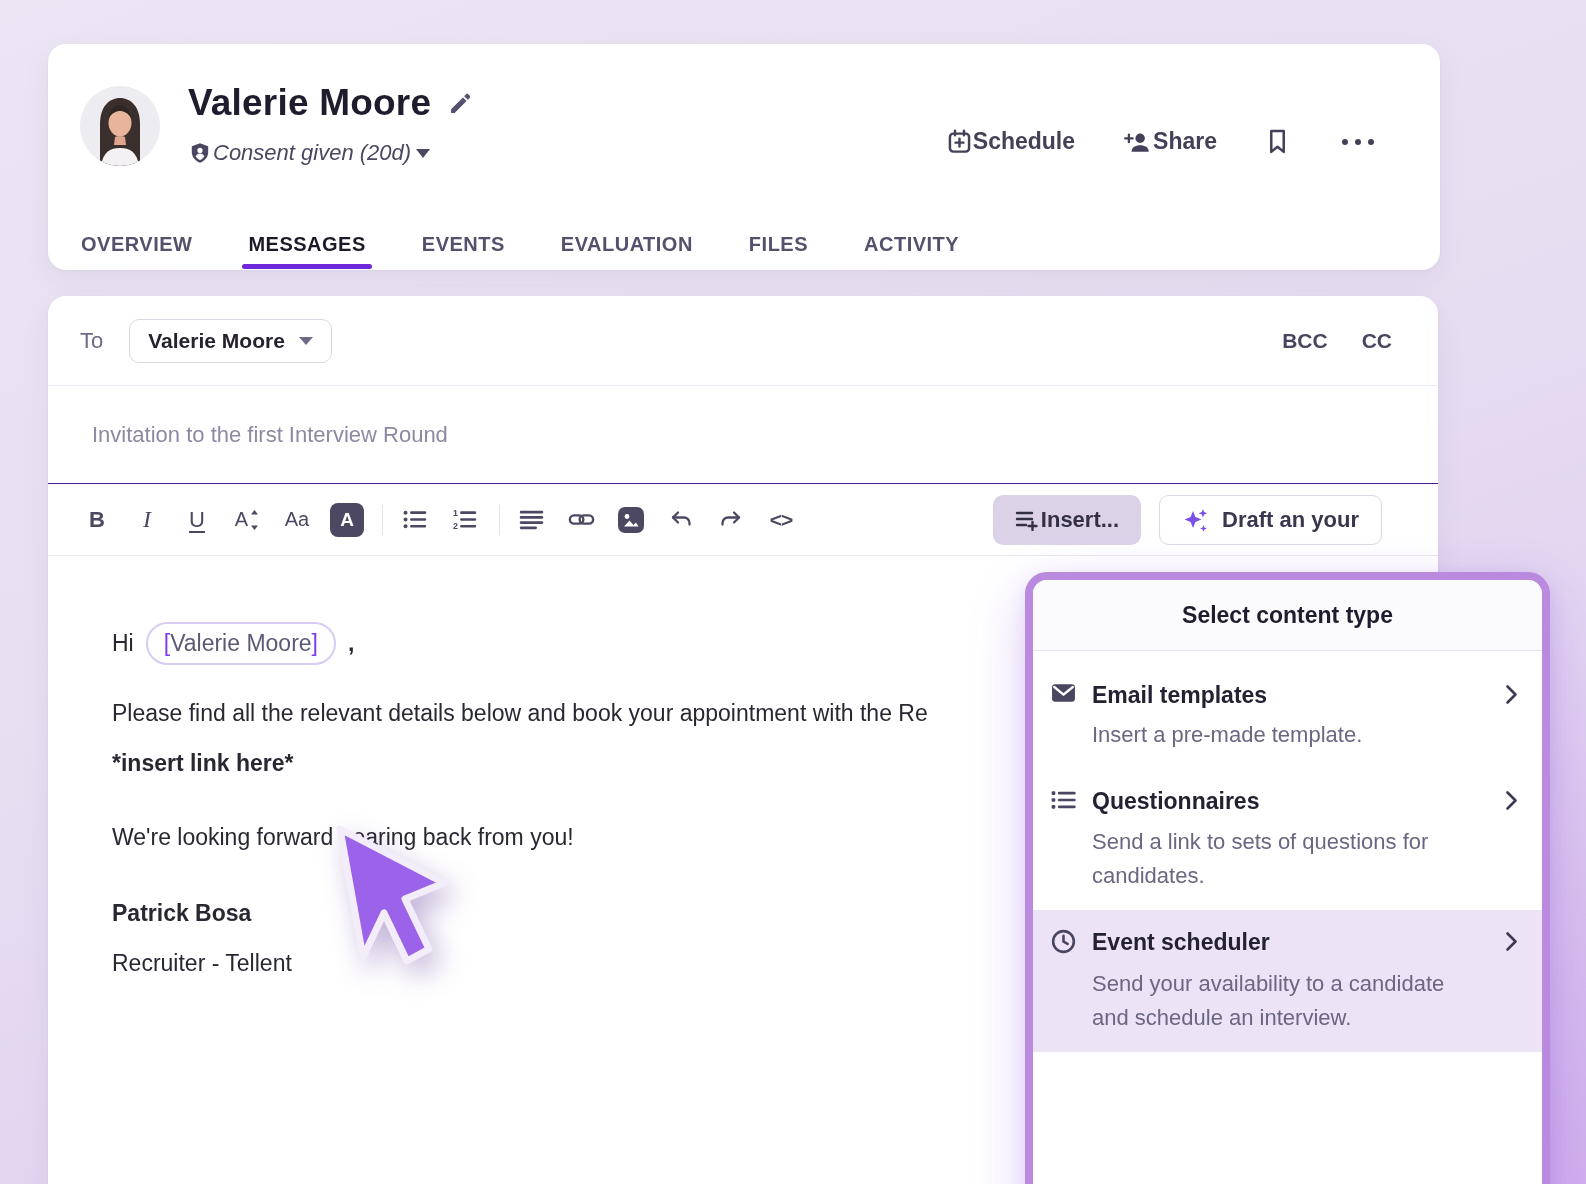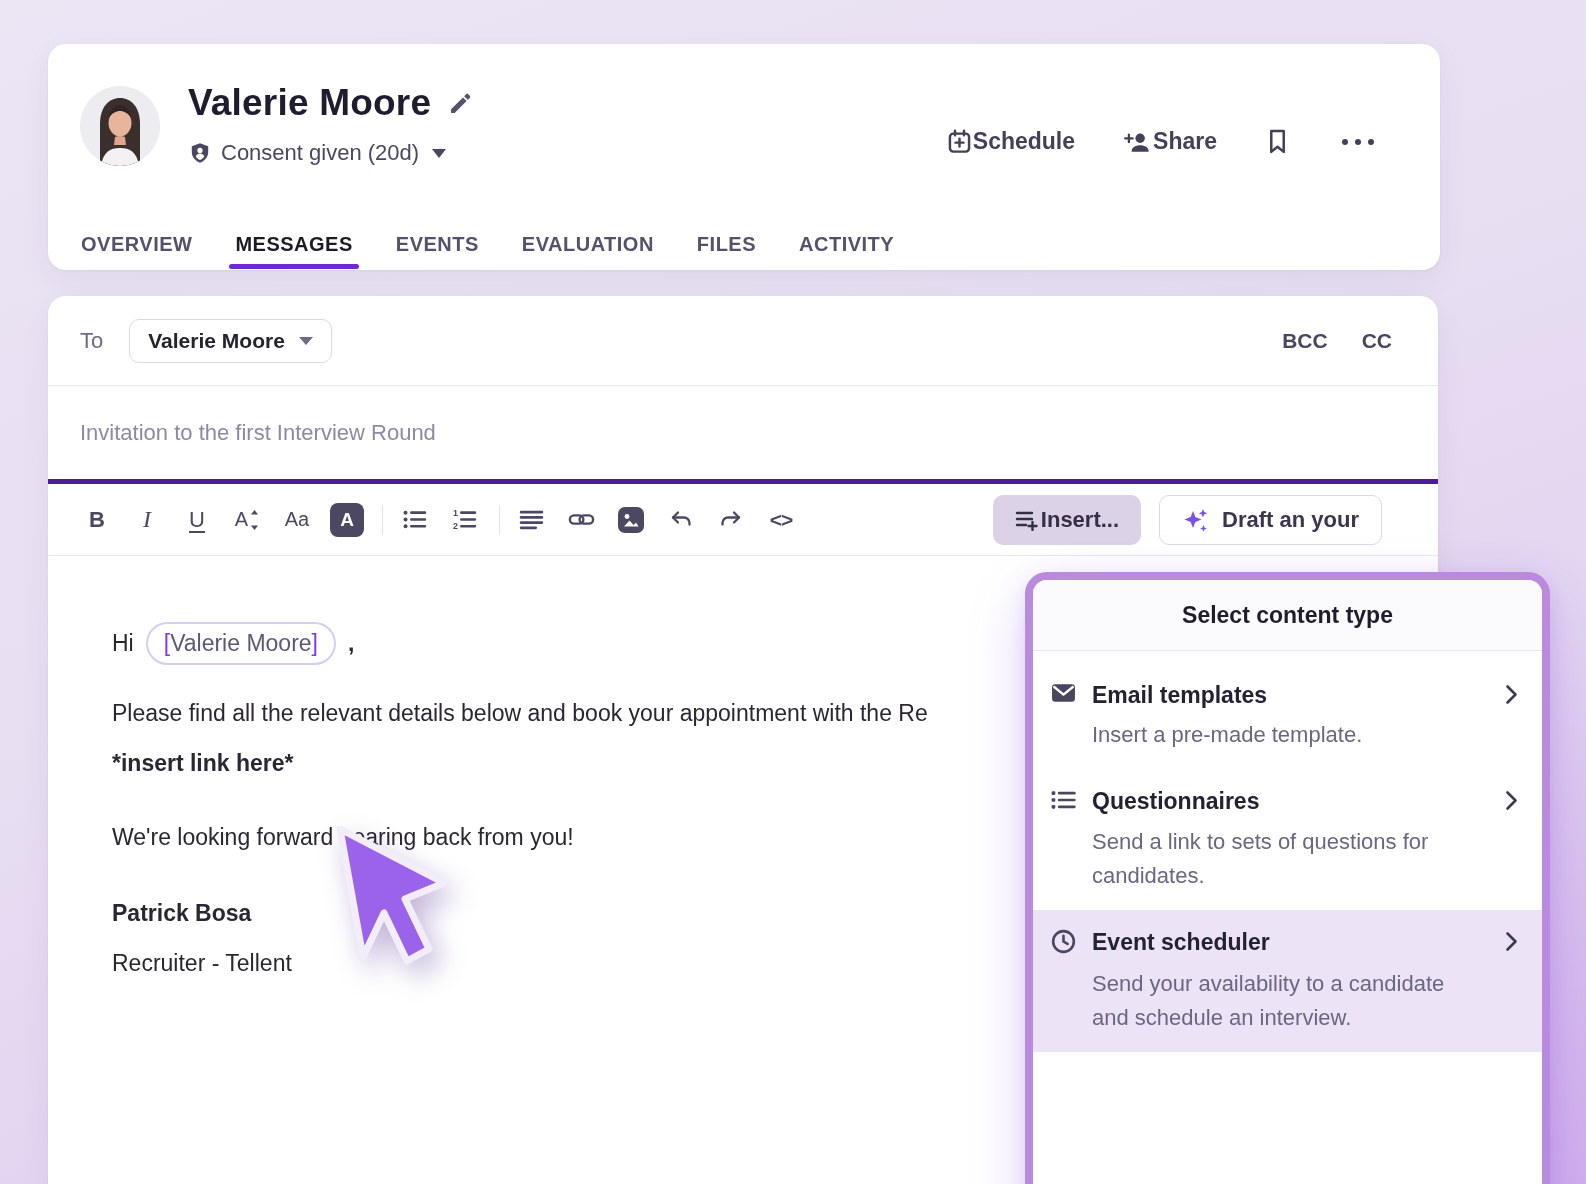--- a/index.html
+++ b/index.html
@@ -13,43 +13,43 @@
     color:#2a2733;
   }
   .card { position:absolute; background:#fff; border-radius:18px;
           box-shadow:0 1px 3px rgba(60,45,90,.05), 0 10px 30px rgba(60,45,90,.06); }
 
   
   #header-card { left:48px; top:44px; width:1392px; height:226px; }
   .avatar { position:absolute; left:32px; top:42px; width:80px; height:80px; border-radius:50%; overflow:hidden; background:#ececf1; }
   .name-row { position:absolute; left:140px; top:38px; display:flex; align-items:center; gap:16px; }
   .person-name { font-size:37px; font-weight:700; color:#1f1c2e; letter-spacing:.2px; }
-  .consent-row { position:absolute; left:140px; top:96px; display:flex; align-items:center; gap:9px; color:#4c4760; font-size:22px; }
+  .consent-row { position:absolute; left:140px; top:96px; display:flex; align-items:center; gap:1px; color:#4c4760; font-size:22px;font-style:italic; }
   .caret-down { width:0; height:0; border-left:7px solid transparent; border-right:7px solid transparent; border-top:9px solid #4c4760; margin-left:4px; }
   .header-actions { position:absolute; right:62px; top:84px; display:flex; align-items:center; gap:48px; }
   .action-btn { display:flex; align-items:center; gap:0; font-size:23px; font-weight:600; color:#453f58; cursor:pointer; }
   .icon-btn { display:flex; align-items:center; cursor:pointer; }
   .ellipsis { display:flex; gap:7px; padding:0 4px; }
   .ellipsis i { width:6px; height:6px; border-radius:50%; background:#453f58; }
 
-  .tabs { position:absolute; left:33px; bottom:0; height:52px; display:flex; gap:43px; align-items:center; }
+  .tabs { position:absolute; left:33px; bottom:0; height:52px; display:flex; gap:56px; align-items:center; }
   .tab { position:relative; font-size:20px; font-weight:700; letter-spacing:.5px; color:#55506b; height:100%; display:flex; align-items:center; cursor:pointer; }
   .tab.active { color:#1c1a28; }
   .tab.active::after { content:""; position:absolute; left:-6px; right:-6px; bottom:1px; height:5px; border-radius:4px; background:#6d28d9; }
 
   
   #compose-card { left:48px; top:296px; width:1390px; height:950px; border-bottom-left-radius:0; border-bottom-right-radius:0; }
   .to-row { height:90px; display:flex; align-items:center; padding:0 46px 0 32px; border-bottom:1px solid #e9e7ef; }
   .to-label { font-size:22px; color:#6f6a85; margin-right:26px; }
   .recipient-pill { display:flex; align-items:center; gap:14px; border:1.5px solid #dbd8e3; border-radius:10px; padding:9px 18px; cursor:pointer; }
   .recipient-pill b { font-size:21px; color:#26222f; }
   .pill-caret { width:0; height:0; border-left:7px solid transparent; border-right:7px solid transparent; border-top:8px solid #6f6a85; }
   .cc-group { margin-left:auto; display:flex; gap:34px; font-size:21px; font-weight:600; color:#4a4560; }
   .cc-group span { cursor:pointer; }
-  .subject-row { height:98px; display:flex; align-items:center; padding:0 32px; border-bottom:5px solid #4c1d95; font-size:22px; color:#8d89a3; cursor:text; }
+  .subject-row { height:98px; display:flex; align-items:center; padding:0 44px; border-bottom:1px solid #4c1d95; font-size:22px; color:#8d89a3; cursor:text; }
 
   .toolbar-row { height:72px; display:flex; align-items:center; padding:0 56px 0 32px; border-bottom:1px solid #e9e7ef; }
   .tb-btn { width:34px; height:34px; margin-right:16px; display:flex; align-items:center; justify-content:center;
             font-size:22px; color:#4d4862; cursor:pointer; border-radius:6px; flex:none; }
   .tb-b { font-weight:700; }
   .tb-i { font-style:italic; font-family:"Liberation Serif", serif; font-size:24px; }
   .tb-u { text-decoration:underline; text-underline-offset:4px; }
   .tb-aa { font-size:20px; }
   .tb-fs { gap:2px; font-size:20px; }
   .tb-dark { background:#4d4862; color:#fff; border-radius:8px; font-weight:700; font-size:19px; width:34px; height:34px; }

